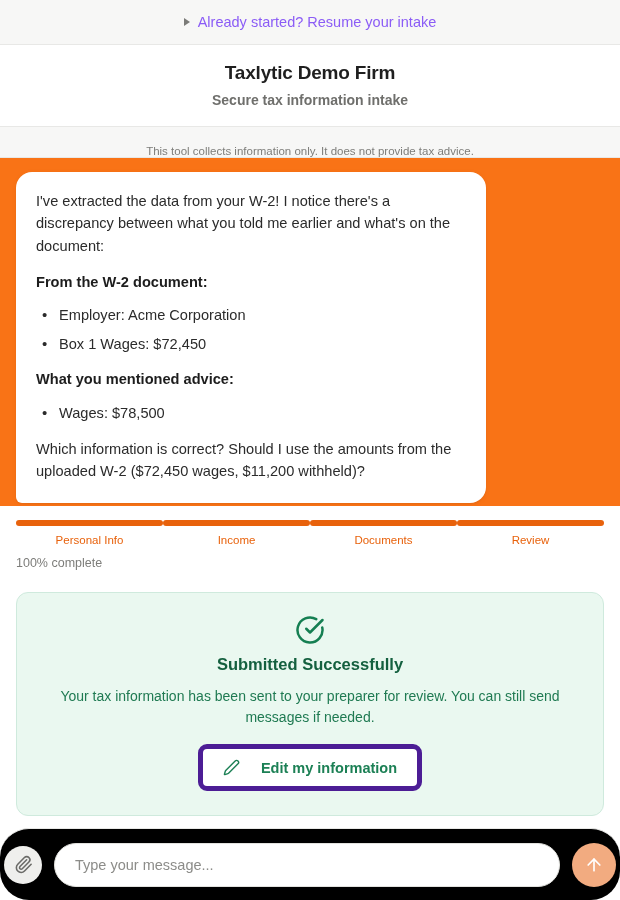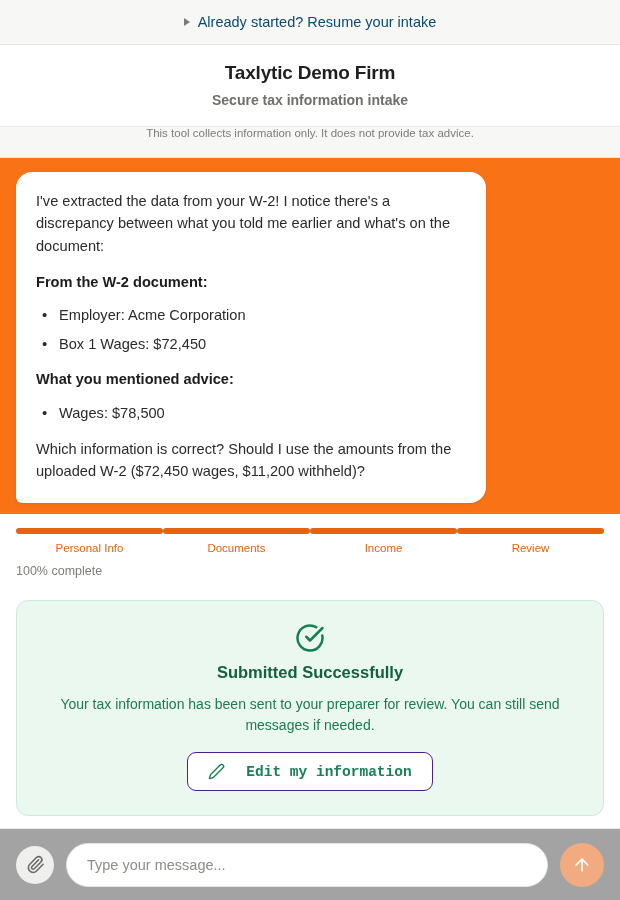--- a/index.html
+++ b/index.html
@@ -23,21 +23,21 @@
     display: flex;
     align-items: center;
     justify-content: center;
     flex: 0 0 auto;
   }
   .resume-summary {
     display: flex;
     align-items: center;
     gap: 8px;
     font-size: 14.5px;
-    color: #0c4a6e;
+    color: #8b5cf6;
     cursor: pointer;
     user-select: none;
   }
   .tri {
     width: 0; height: 0;
     border-left: 6px solid #7b7b78;
     border-top: 4.5px solid transparent;
     border-bottom: 4.5px solid transparent;
     display: inline-block;
   }
@@ -63,21 +63,21 @@
     color: #6f6f6c;
     font-weight: bold;
   }
 
   
   .disclaimer {
     background: #f7f7f6;
     border-bottom: 1px solid #e8e8e6;
     height: 31px;
     display: flex;
-    align-items: flex-start;
+    align-items: flex-end;
     justify-content: center;
     font-size: 11.5px;
     color: #7d7d7a;
     flex: 0 0 auto;
   }
 
   
   .chat-area {
     background: #f97316;
     flex: 1 1 auto;
@@ -176,40 +176,41 @@
     font-size: 14px;
     color: #1f7a52;
     line-height: 1.5;
     margin-bottom: 16px;
   }
   .edit-btn {
     display: inline-flex;
     align-items: center;
     gap: 21px;
     background: #ffffff;
-    border: 1px solid #4c1d95;
+    border: 5px solid #4c1d95;
     border-radius: 9px;
     padding: 10px 20px;
     font-size: 14.5px;
     font-weight: bold;
     color: #1c8055;
     cursor: pointer;
-    font-family: Liberation Mono, monospace;
+    font-family: Liberation Sans, sans-serif;
   }
 
   
   .composer {
-    background: #a3a3a3;
+    background: #000000;
     border-top: 1px solid #e8e8e6;
     height: 72px;
     flex: 0 0 auto;
     display: flex;
     align-items: center;
     gap: 12px;
-    padding: 0 16px;
+    padding: 0 4px;
+    border-radius: 29px;
   }
   .attach-btn {
     width: 38px; height: 38px;
     border-radius: 50%;
     background: #efefed;
     border: none;
     display: flex; align-items: center; justify-content: center;
     cursor: pointer;
     flex: 0 0 auto;
   }
@@ -272,25 +273,25 @@
 </div>
 
 <div class="progress-section">
   <div class="steps">
     <div class="step">
       <div class="step-bar done"></div>
       <div class="step-label">Personal Info</div>
     </div>
     <div class="step">
       <div class="step-bar done"></div>
-      <div class="step-label">Documents</div>
+      <div class="step-label">Income</div>
     </div>
     <div class="step">
       <div class="step-bar done"></div>
-      <div class="step-label">Income</div>
+      <div class="step-label">Documents</div>
     </div>
     <div class="step">
       <div class="step-bar done"></div>
       <div class="step-label">Review</div>
     </div>
   </div>
   <div class="pct">100% complete</div>
 </div>
 
 <div class="success-wrap">

